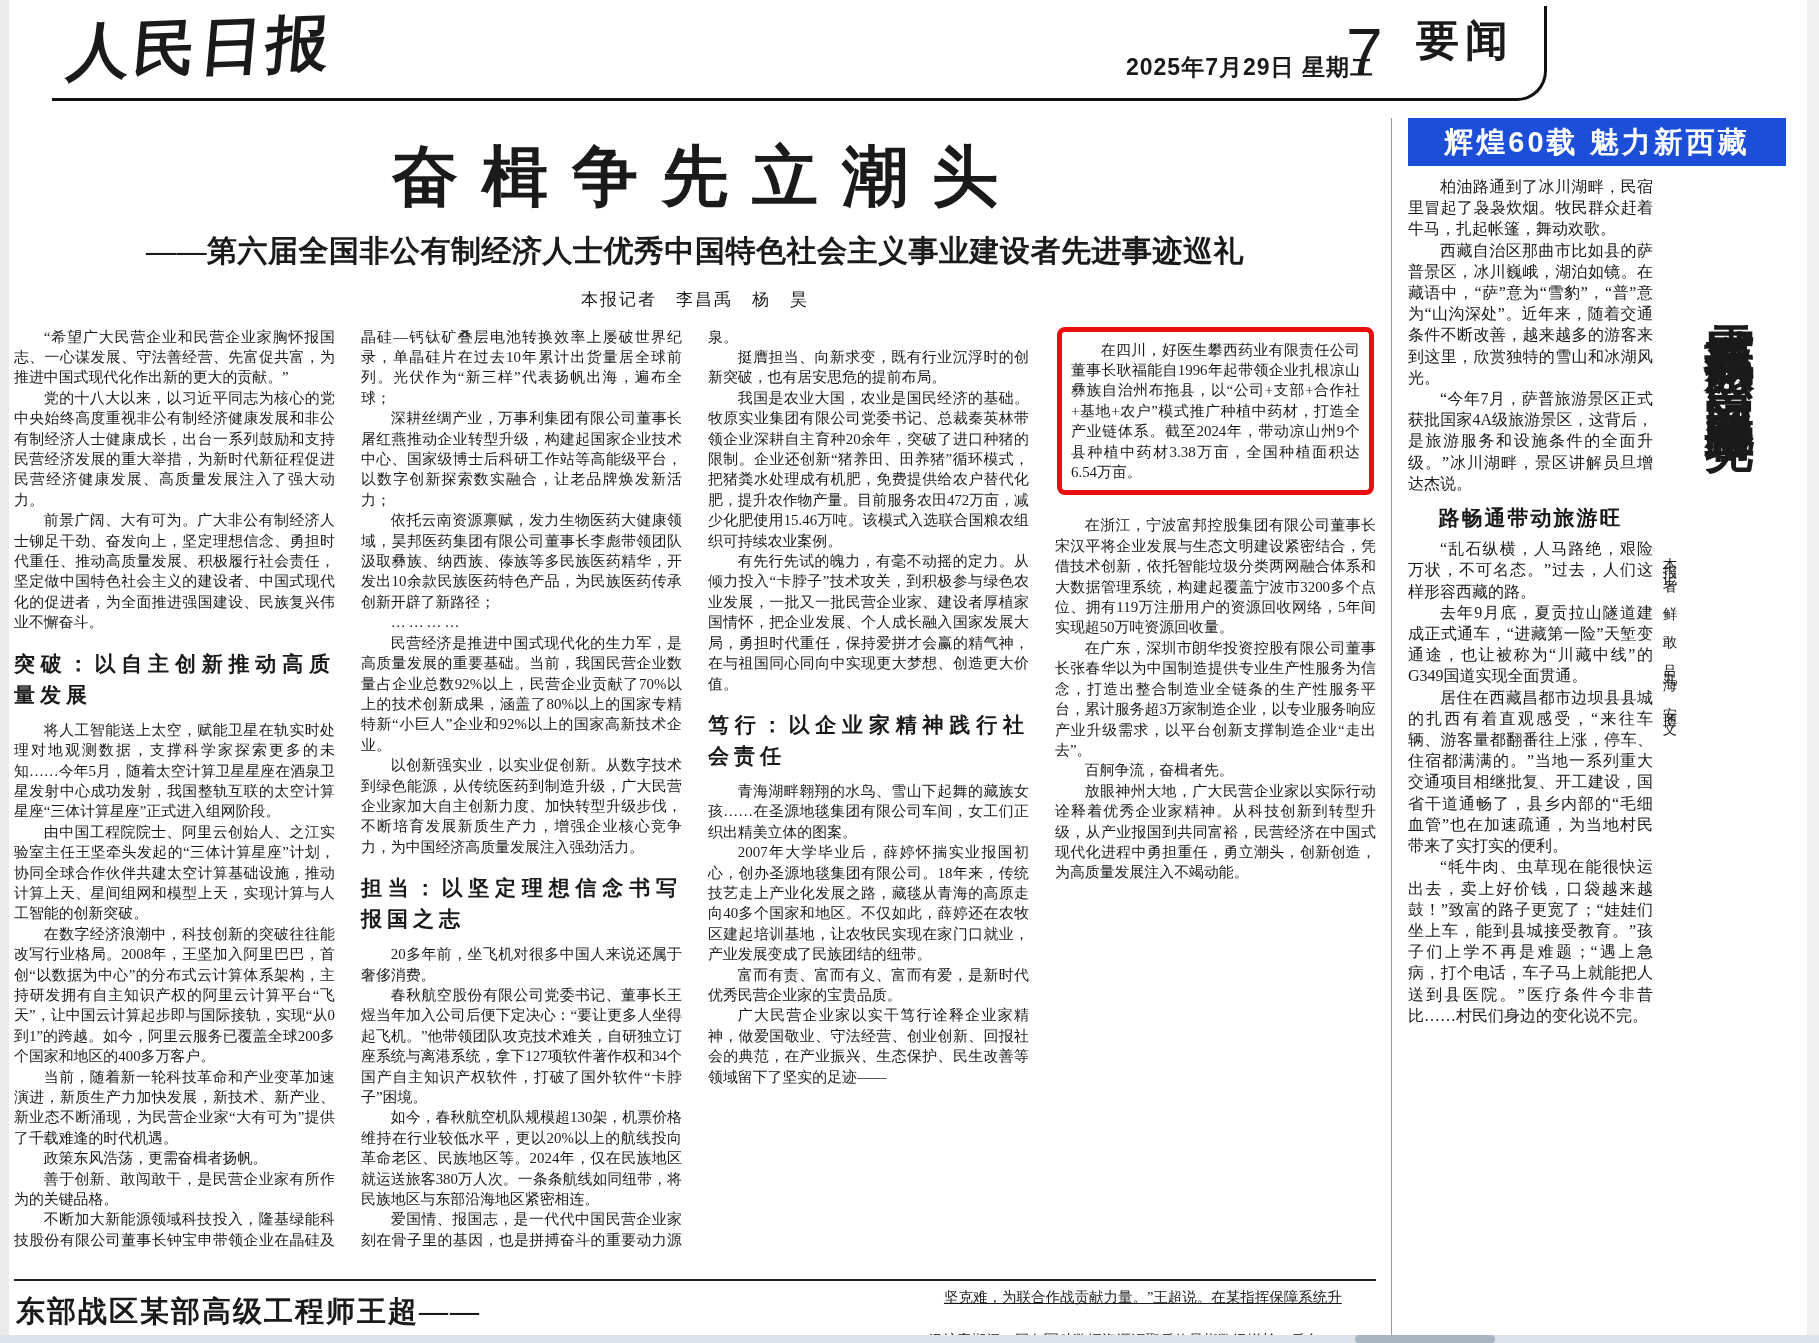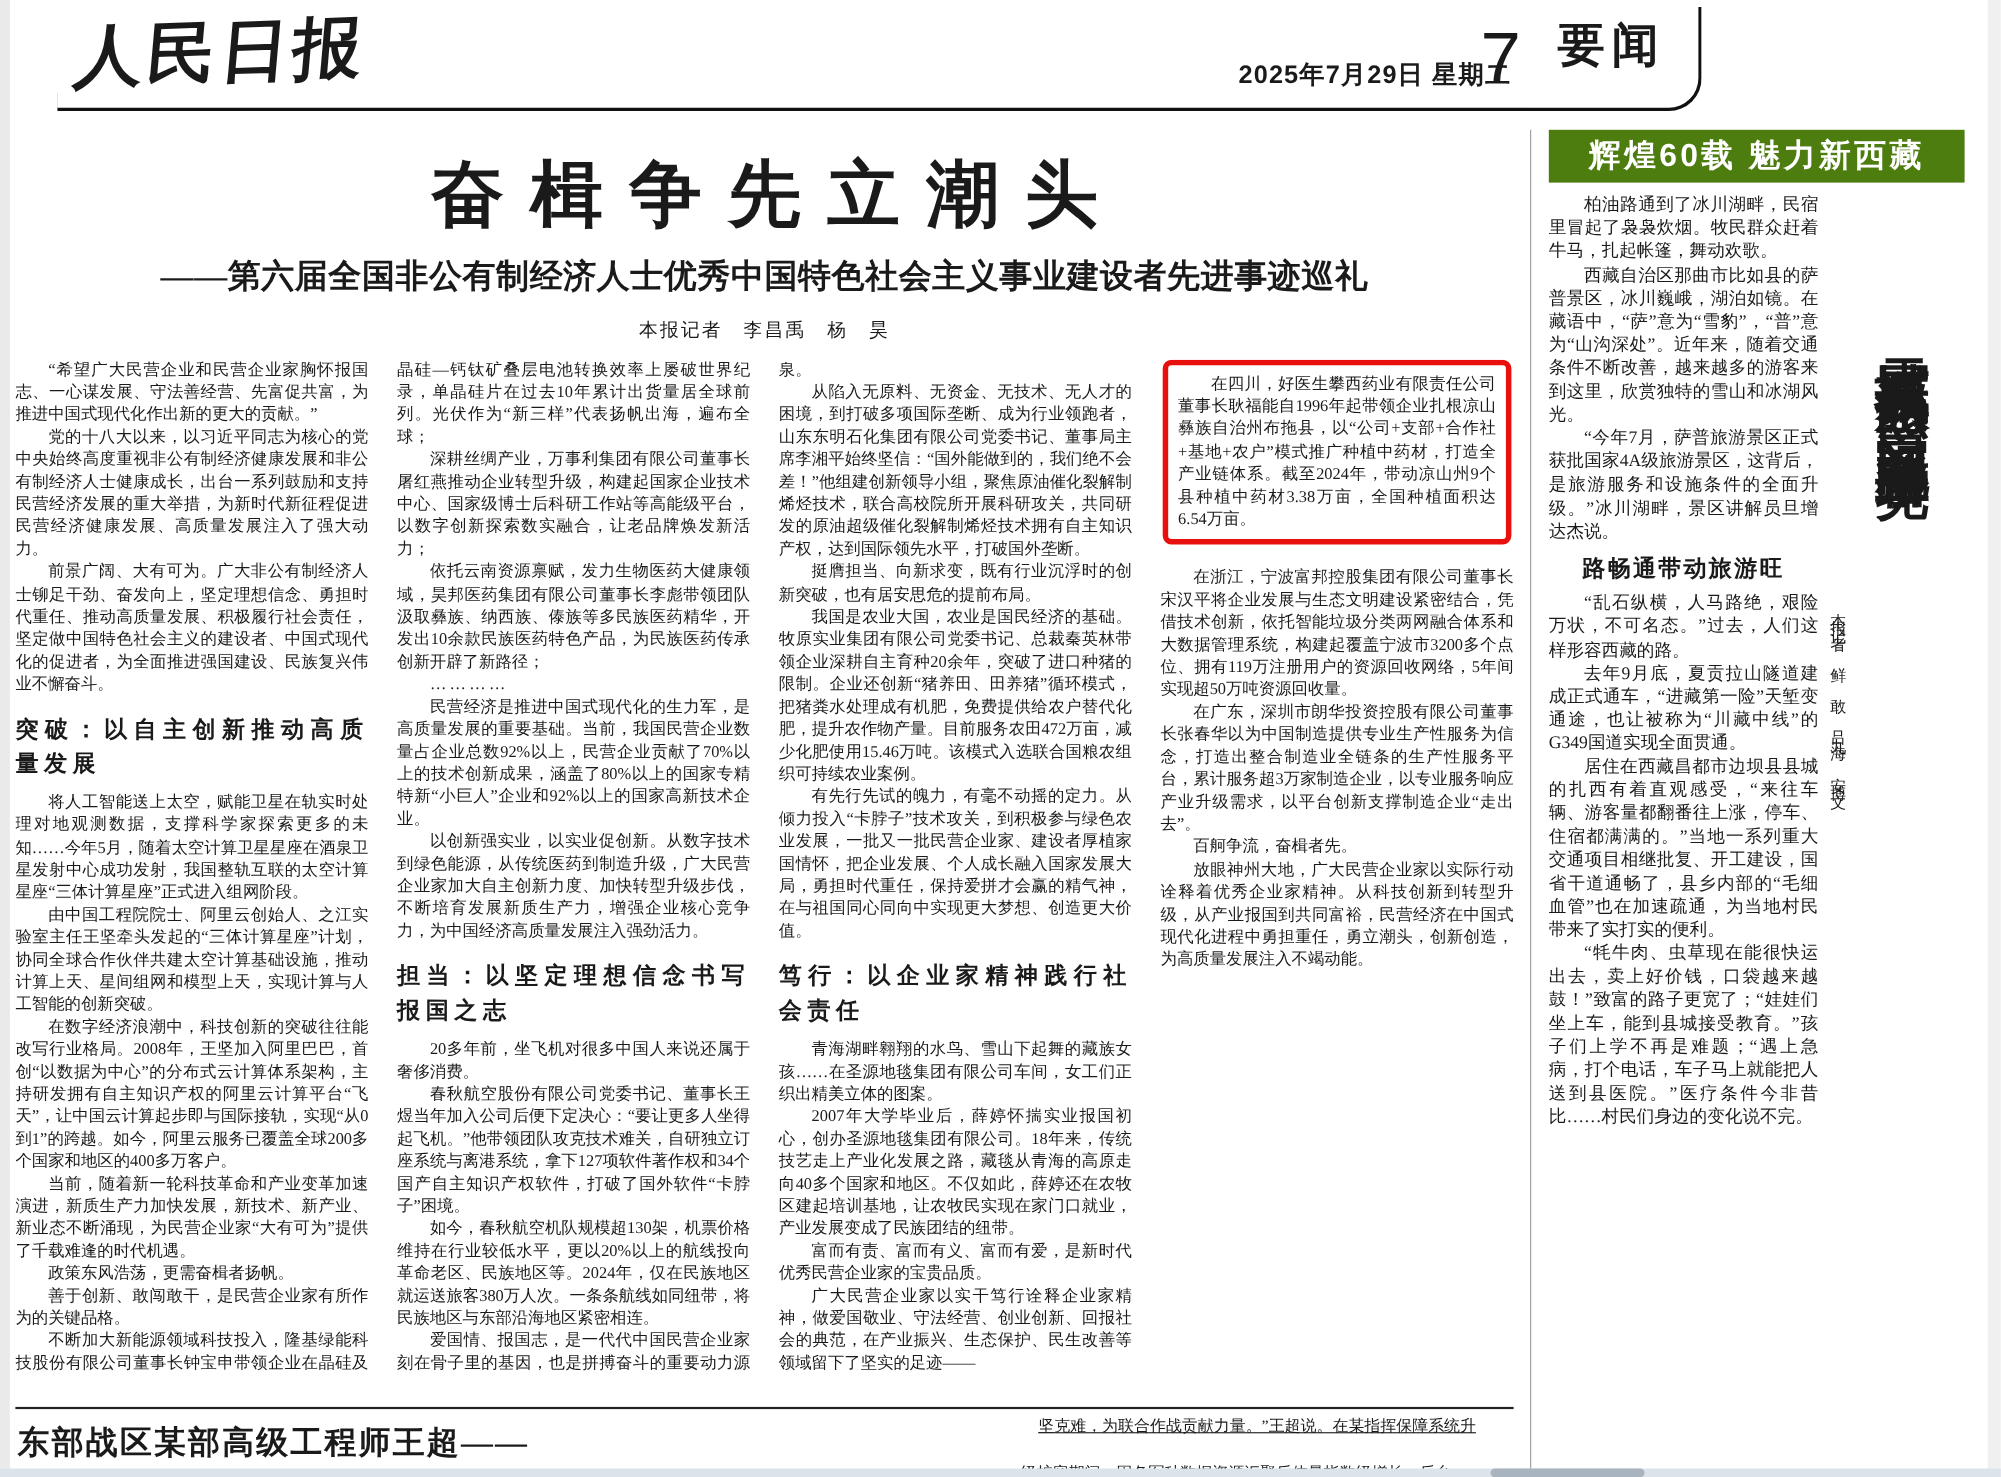--- a/index.html
+++ b/index.html
@@ -35,21 +35,21 @@
   .boxed{border:5px solid #e8100c;border-radius:8px;padding:8px 9px;margin:20px 2px;break-inside:avoid;}
   
   #bottom-rule{left:14px;top:1279px;width:1362px;height:0;border-top:2px solid #222;}
   #kicker{left:16px;top:1292px;font-size:29px;font-weight:900;letter-spacing:2px;}
   #bottom-frag{left:912px;top:1284px;width:466px;font-size:14.5px;line-height:27px;text-align:justify;text-decoration:underline;}
   #bottom-frag .frag1{text-indent:2.2em;margin:0;}
   #bottom-frag .frag2{margin:16px;}
   
   #divider{left:1391px;top:118px;width:0;height:1218px;border-left:1px solid #999;}
   #sidebar{left:1402px;top:118px;width:410px;height:1218px;}
-  #banner{position:absolute;left:6px;top:0;width:378px;height:48px;background:#4d7c0f;color:#fff;
+  #banner{position:absolute;left:6px;top:0;width:378px;height:48px;background:#1d4ed8;color:#fff;
           font-family:"Liberation Sans",sans-serif;font-weight:900;font-size:29px;line-height:48px;
           text-align:center;letter-spacing:3px;}
   #side-col{position:absolute;left:6px;top:58px;width:245px;font-size:16px;line-height:21.2px;
             text-align:justify;}
   .sub-head{font-family:"Liberation Sans",sans-serif;font-weight:900;font-size:21px;
             letter-spacing:2px;text-align:center;margin:13px 0 10px;text-indent:0;}
   #side-vbyline{position:absolute;left:258px;top:428px;height:360px;writing-mode:vertical-rl;
                 font-size:14.5px;letter-spacing:7px;}
   #side-vheadline{position:absolute;left:296px;top:168px;height:1000px;writing-mode:vertical-rl;
                   font-size:50px;font-weight:900;letter-spacing:4px;line-height:64px;}
@@ -89,21 +89,20 @@
         <p class="para">深耕丝绸产业，万事利集团有限公司董事长屠红燕推动企业转型升级，构建起国家企业技术中心、国家级博士后科研工作站等高能级平台，以数字创新探索数实融合，让老品牌焕发新活力；</p>
         <p class="para">依托云南资源禀赋，发力生物医药大健康领域，昊邦医药集团有限公司董事长李彪带领团队汲取彝族、纳西族、傣族等多民族医药精华，开发出10余款民族医药特色产品，为民族医药传承创新开辟了新路径；</p>
         <p class="para dots">…………</p>
         <p class="para">民营经济是推进中国式现代化的生力军，是高质量发展的重要基础。当前，我国民营企业数量占企业总数92%以上，民营企业贡献了70%以上的技术创新成果，涵盖了80%以上的国家专精特新“小巨人”企业和92%以上的国家高新技术企业。</p>
         <p class="para">以创新强实业，以实业促创新。从数字技术到绿色能源，从传统医药到制造升级，广大民营企业家加大自主创新力度、加快转型升级步伐，不断培育发展新质生产力，增强企业核心竞争力，为中国经济高质量发展注入强劲活力。</p>
         <div class="sec-head">担当：以坚定理想信念书写报国之志</div>
         <p class="para">20多年前，坐飞机对很多中国人来说还属于奢侈消费。</p>
         <p class="para">春秋航空股份有限公司党委书记、董事长王煜当年加入公司后便下定决心：“要让更多人坐得起飞机。”他带领团队攻克技术难关，自研独立订座系统与离港系统，拿下127项软件著作权和34个国产自主知识产权软件，打破了国外软件“卡脖子”困境。</p>
         <p class="para">如今，春秋航空机队规模超130架，机票价格维持在行业较低水平，更以20%以上的航线投向革命老区、民族地区等。2024年，仅在民族地区就运送旅客380万人次。一条条航线如同纽带，将民族地区与东部沿海地区紧密相连。</p>
         <p class="para">爱国情、报国志，是一代代中国民营企业家刻在骨子里的基因，也是拼搏奋斗的重要动力源泉。</p>
-        <p class="para">从陷入无原料、无资金、无技术、无人才的困境，到打破多项国际垄断、成为行业领跑者，山东东明石化集团有限公司党委书记、董事局主席李湘平始终坚信：“国外能做到的，我们绝不会差！”他组建创新领导小组，聚焦原油催化裂解制烯烃技术，联合高校院所开展科研攻关，共同研发的原油超级催化裂解制烯烃技术拥有自主知识产权，达到国际领先水平，打破国外垄断。</p>
         <p class="para">挺膺担当、向新求变，既有行业沉浮时的创新突破，也有居安思危的提前布局。</p>
         <p class="para">我国是农业大国，农业是国民经济的基础。牧原实业集团有限公司党委书记、总裁秦英林带领企业深耕自主育种20余年，突破了进口种猪的限制。企业还创新“猪养田、田养猪”循环模式，把猪粪水处理成有机肥，免费提供给农户替代化肥，提升农作物产量。目前服务农田472万亩，减少化肥使用15.46万吨。该模式入选联合国粮农组织可持续农业案例。</p>
         <p class="para">有先行先试的魄力，有毫不动摇的定力。从倾力投入“卡脖子”技术攻关，到积极参与绿色农业发展，一批又一批民营企业家、建设者厚植家国情怀，把企业发展、个人成长融入国家发展大局，勇担时代重任，保持爱拼才会赢的精气神，在与祖国同心同向中实现更大梦想、创造更大价值。</p>
         <div class="sec-head">笃行：以企业家精神践行社会责任</div>
         <p class="para">青海湖畔翱翔的水鸟、雪山下起舞的藏族女孩……在圣源地毯集团有限公司车间，女工们正织出精美立体的图案。</p>
         <p class="para">2007年大学毕业后，薛婷怀揣实业报国初心，创办圣源地毯集团有限公司。18年来，传统技艺走上产业化发展之路，藏毯从青海的高原走向40多个国家和地区。不仅如此，薛婷还在农牧区建起培训基地，让农牧民实现在家门口就业，产业发展变成了民族团结的纽带。</p>
         <p class="para">富而有责、富而有义、富而有爱，是新时代优秀民营企业家的宝贵品质。</p>
         <p class="para">广大民营企业家以实干笃行诠释企业家精神，做爱国敬业、守法经营、创业创新、回报社会的典范，在产业振兴、生态保护、民生改善等领域留下了坚实的足迹——</p>
         <p class="para boxed">在四川，好医生攀西药业有限责任公司董事长耿福能自1996年起带领企业扎根凉山彝族自治州布拖县，以“公司+支部+合作社+基地+农户”模式推广种植中药材，打造全产业链体系。截至2024年，带动凉山州9个县种植中药材3.38万亩，全国种植面积达6.54万亩。</p>
         <p class="para">在浙江，宁波富邦控股集团有限公司董事长宋汉平将企业发展与生态文明建设紧密结合，凭借技术创新，依托智能垃圾分类两网融合体系和大数据管理系统，构建起覆盖宁波市3200多个点位、拥有119万注册用户的资源回收网络，5年间实现超50万吨资源回收量。</p>

